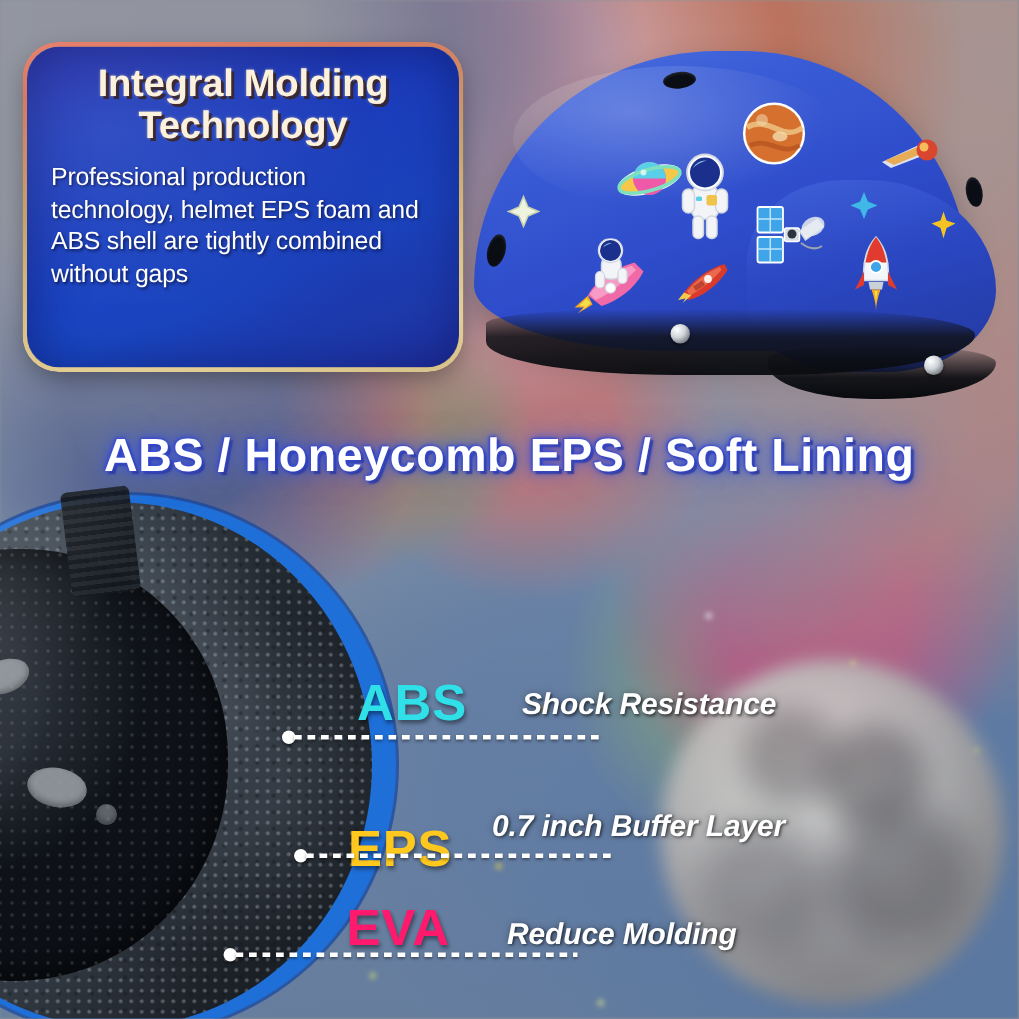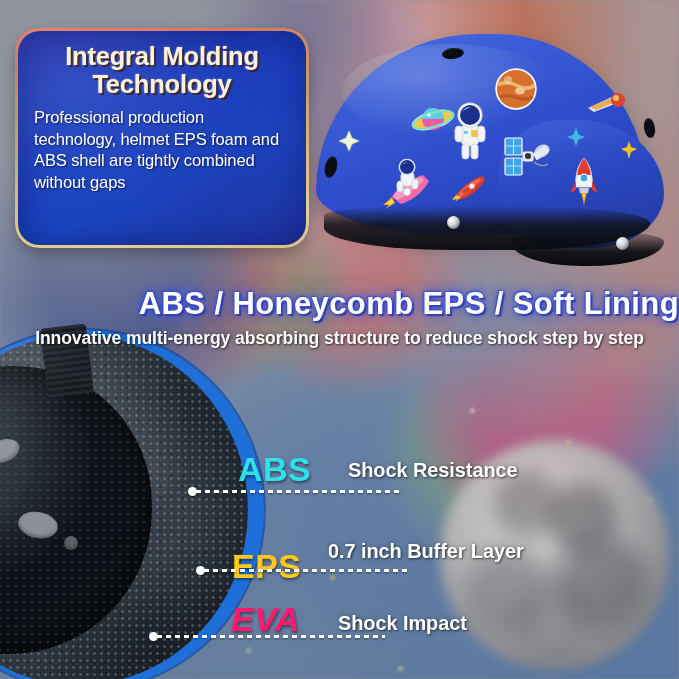--- a/index.html
+++ b/index.html
@@ -185,21 +185,21 @@
   }
   .callout-body {
     margin-top:9px; color:#ffffff; font-size:16.6px; font-weight:normal;
     line-height:1.30; letter-spacing:-.15px;
     text-shadow:1px 1px 2px rgba(0,0,20,.6);
   }
 
   
   .banner { position:absolute; left:0; top:286px; width:679px; }
   .banner-title {
-    text-align:right; font-size:31px; font-weight:bold; color:#ffffff;
+    text-align:center; font-size:31px; font-weight:bold; color:#ffffff;
     letter-spacing:.4px;
     text-shadow:
       0 0 2px #3b4fd8, 0 0 5px #3344cc, 0 0 11px rgba(60,90,220,.95),
       2px 2px 1px rgba(40,50,140,.9), -1px -1px 1px rgba(60,80,200,.8),
       0 0 22px rgba(90,120,240,.55);
   }
   .banner-sub {
     margin-top:6px; text-align:center; color:#ffffff;
     font-size:17.6px; font-weight:bold; line-height:1.22; letter-spacing:-.1px;
     text-shadow:1px 1px 2px rgba(0,0,0,.55), 0 0 5px rgba(0,0,0,.35);
@@ -209,20 +209,21 @@
   .layers { position:absolute; left:0; top:0; width:679px; height:679px; pointer-events:none; }
   .layer-row { position:absolute; pointer-events:auto; }
   .layer-key {
     position:absolute; font-size:34px; font-weight:bold; letter-spacing:.5px;
     text-shadow:1px 2px 3px rgba(0,0,0,.45);
   }
   .layer-desc {
     position:absolute; color:#ffffff; font-size:20px; font-weight:bold;
     letter-spacing:-.1px; white-space:nowrap;
     text-shadow:1px 1px 2px rgba(0,0,0,.55), 0 0 5px rgba(0,0,0,.3);
+    font-style:italic;
   }
   .leader { position:absolute; height:8px; }
   .leader-line {
     position:absolute; left:8px; top:3px; right:0; height:3px;
     background-image:linear-gradient(90deg,#ffffff 0 5px, rgba(255,255,255,0) 5px 9px);
     background-size:9px 3px; background-repeat:repeat-x;
     filter:drop-shadow(0 1px 1px rgba(0,0,0,.45));
   }
   .leader-dot {
     position:absolute; left:0; top:0; width:9px; height:9px; border-radius:50%;
@@ -374,21 +375,20 @@
     <div class="callout-sheen"></div>
     <div class="callout-inner">
       <div class="callout-title">Integral Molding Technology</div>
       <div class="callout-body">Professional production technology, helmet EPS foam and ABS shell are tightly combined without gaps</div>
     </div>
   </div>
   <div class="callout-border"></div>
 
   <div class="banner">
     <div class="banner-title">ABS / Honeycomb EPS / Soft Lining</div>
-    <div class="banner-sub">Innovative multi-energy absorbing structure to reduce shock step by step</div>
   </div>
 
   <div class="layers">
 
     <div class="layer-row">
       <div class="layer-key" style="left:238px;top:450px;color:#2fe0e8;">ABS</div>
       <div class="layer-desc" style="left:348px;top:459px;">Shock Resistance</div>
       <div class="leader" style="left:188px;top:487px;width:214px;">
         <div class="leader-dot"></div>
         <div class="leader-line"></div>
@@ -398,22 +398,22 @@
     <div class="layer-row">
       <div class="layer-key" style="left:232px;top:547px;color:#ffc81e;">EPS</div>
       <div class="layer-desc" style="left:328px;top:540px;">0.7 inch Buffer Layer</div>
       <div class="leader" style="left:196px;top:566px;width:214px;">
         <div class="leader-dot"></div>
         <div class="leader-line"></div>
       </div>
     </div>
 
     <div class="layer-row">
-      <div class="layer-key" style="left:231px;top:600px;color:#ff1a6e;font-style:italic;">EVA</div>
-      <div class="layer-desc" style="left:338px;top:612px;">Shock Impact</div>
+      <div class="layer-key" style="left:231px;top:600px;color:#ff1a6e;">EVA</div>
+      <div class="layer-desc" style="left:338px;top:612px;">Reduce Molding</div>
       <div class="leader" style="left:149px;top:632px;width:236px;">
         <div class="leader-dot"></div>
         <div class="leader-line"></div>
       </div>
     </div>
 
   </div>
 </div>
 
 </body></html>

